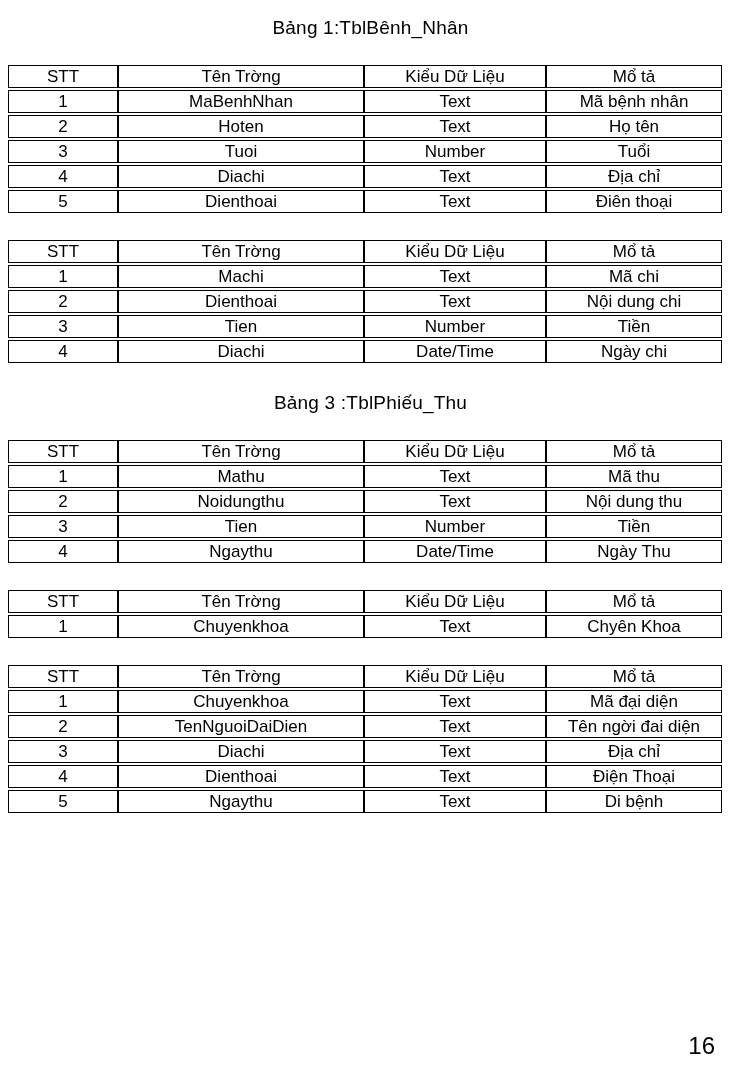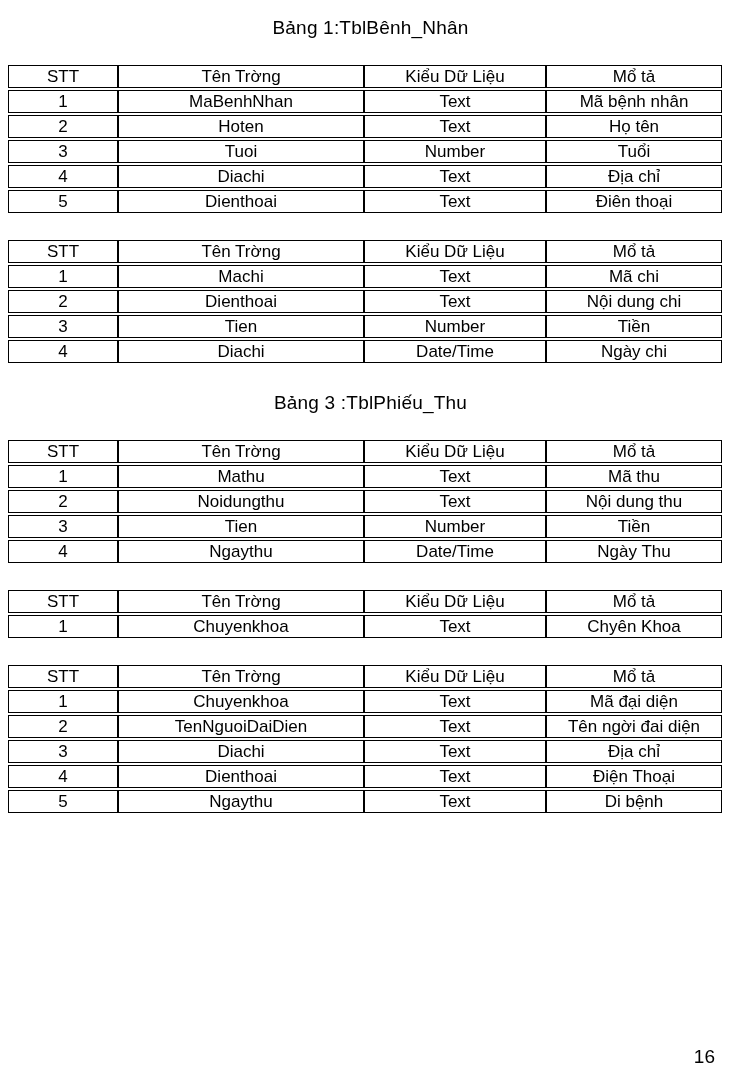--- a/index.html
+++ b/index.html
@@ -50,22 +50,22 @@
     overflow: hidden;
     white-space: nowrap;
   }
   .schema-table col.c-stt  { width: 110px; }
   .schema-table col.c-name { width: 246px; }
   .schema-table col.c-type { width: 182px; }
   .schema-table col.c-desc { width: 176px; }
   .page-number {
     position: absolute;
     right: 26px;
-    bottom: 12px;
-    font-size: 19px;
+    bottom: 20px;
+    font-size: 24px;
     color: #000;
   }
 </style>
 </head>
 <body>
 
 <div class="page">
   <div id="sections">
   <section class="table-section">
     <h2 class="table-title">Bảng 1:TblBênh_Nhân</h2>

